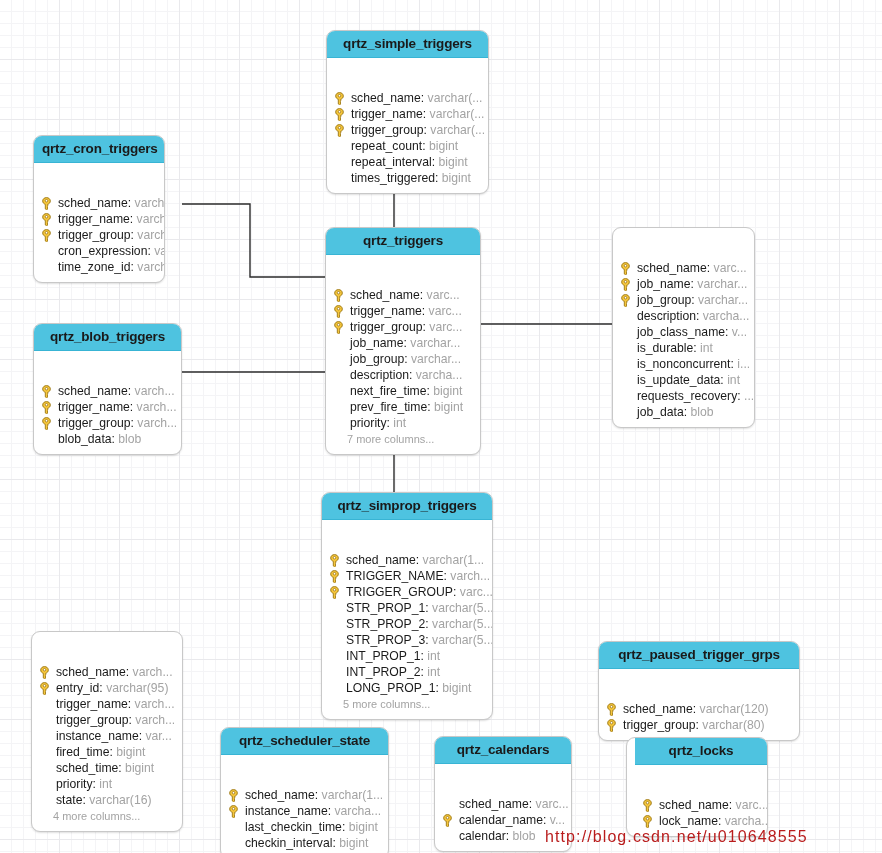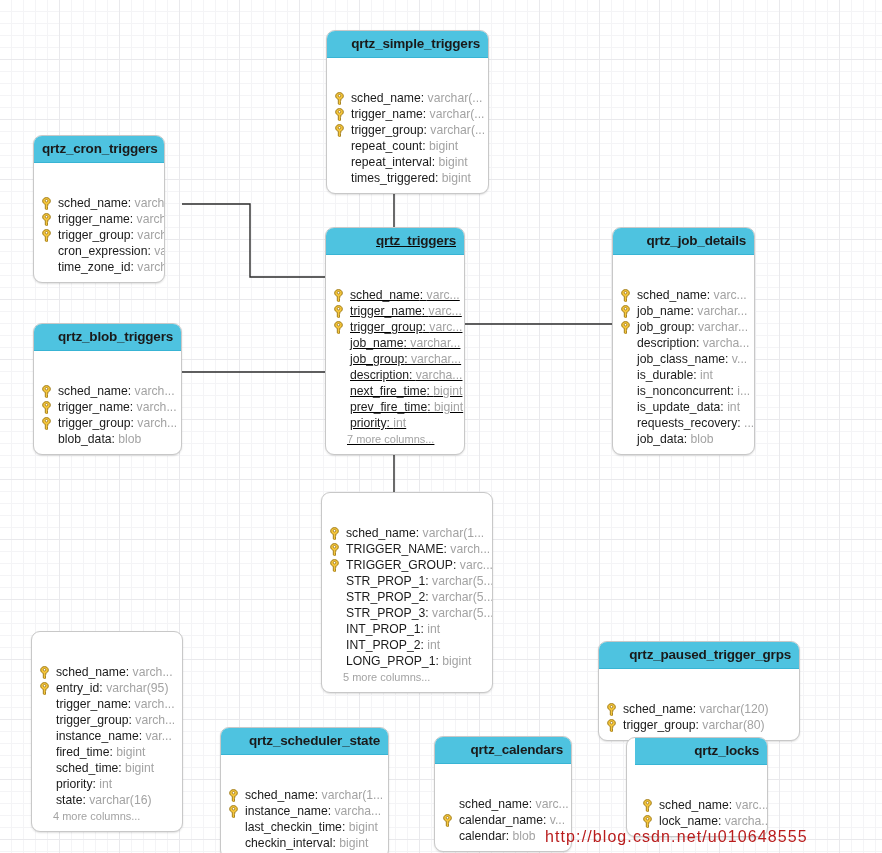--- a/index.html
+++ b/index.html
@@ -45,21 +45,21 @@
     border: 1px solid #c8c8c8;
     border-radius: 9px;
     box-shadow: 0 1px 2px rgba(0,0,0,.13);
     overflow: hidden;
   }
   .entity-header {
     background: #4ec3e0;
     color: #1a1a1a;
     font-weight: bold;
     font-size: 13.5px;
-    text-align: right;
+    text-align: center;
     padding: 5px 8px 6px;
     letter-spacing: -0.2px;
     border-bottom: 1px solid #38b4d4;
     white-space: nowrap;
   }
   .entity-body {
     padding: 4px 8px 7px 7px;
     margin-top: 28px;
   }
   .col {
@@ -211,21 +211,21 @@
           <span class="ctype">va...</span>
         </div>
         <div class="col">
           <span class="keyslot"></span>
           <span class="cname">time_zone_id</span>
           <span class="colon">:&nbsp;</span>
           <span class="ctype">varch...</span>
         </div>
       </div>
     </div>
-    <div class="entity" style="left: 325px; top: 227px; width: 140px; text-decoration: underline;">
+    <div class="entity" style="left: 325px; top: 227px; width: 156px;">
       <div class="entity-header">qrtz_triggers</div>
       <div class="entity-body">
         <div class="col">
           <span class="keyslot">
             <svg width="11" height="13" viewBox="0 0 11 13">
               <path d="M5.5 0.6 C3.3 0.6 1.7 2.1 1.7 4.0 C1.7 5.6 2.8 6.9 4.3 7.3 L4.3 11.9 L5.6 12.9 L6.9 11.8 L6.0 11.0 L6.9 10.2 L6.0 9.4 L6.9 8.6 L6.7 7.3 C8.2 6.9 9.3 5.6 9.3 4.0 C9.3 2.1 7.7 0.6 5.5 0.6 Z" fill="#f5c63c" stroke="#9a7410" stroke-width="0.9" stroke-linejoin="round"></path>
               <circle cx="5.5" cy="3.7" r="1.25" fill="#ffffff" stroke="#9a7410" stroke-width="0.8"></circle>
             </svg>
           </span>
           <span class="cname">sched_name</span>
@@ -287,21 +287,20 @@
         <div class="col">
           <span class="keyslot"></span>
           <span class="cname">priority</span>
           <span class="colon">:&nbsp;</span>
           <span class="ctype">int</span>
         </div>
         <div class="more">7 more columns...</div>
       </div>
     </div>
     <div class="entity" style="left: 612px; top: 227px; width: 143px;">
-      <div class="entity-header">qrtz_job_details</div>
       <div class="entity-body">
         <div class="col">
           <span class="keyslot">
             <svg width="11" height="13" viewBox="0 0 11 13">
               <path d="M5.5 0.6 C3.3 0.6 1.7 2.1 1.7 4.0 C1.7 5.6 2.8 6.9 4.3 7.3 L4.3 11.9 L5.6 12.9 L6.9 11.8 L6.0 11.0 L6.9 10.2 L6.0 9.4 L6.9 8.6 L6.7 7.3 C8.2 6.9 9.3 5.6 9.3 4.0 C9.3 2.1 7.7 0.6 5.5 0.6 Z" fill="#f5c63c" stroke="#9a7410" stroke-width="0.9" stroke-linejoin="round"></path>
               <circle cx="5.5" cy="3.7" r="1.25" fill="#ffffff" stroke="#9a7410" stroke-width="0.8"></circle>
             </svg>
           </span>
           <span class="cname">sched_name</span>
           <span class="colon">:&nbsp;</span>
@@ -411,20 +410,21 @@
         </div>
         <div class="col">
           <span class="keyslot"></span>
           <span class="cname">blob_data</span>
           <span class="colon">:&nbsp;</span>
           <span class="ctype">blob</span>
         </div>
       </div>
     </div>
     <div class="entity" style="left: 321px; top: 492px; width: 172px;">
+      <div class="entity-header">qrtz_simprop_triggers</div>
       <div class="entity-body">
         <div class="col">
           <span class="keyslot">
             <svg width="11" height="13" viewBox="0 0 11 13">
               <path d="M5.5 0.6 C3.3 0.6 1.7 2.1 1.7 4.0 C1.7 5.6 2.8 6.9 4.3 7.3 L4.3 11.9 L5.6 12.9 L6.9 11.8 L6.0 11.0 L6.9 10.2 L6.0 9.4 L6.9 8.6 L6.7 7.3 C8.2 6.9 9.3 5.6 9.3 4.0 C9.3 2.1 7.7 0.6 5.5 0.6 Z" fill="#f5c63c" stroke="#9a7410" stroke-width="0.9" stroke-linejoin="round"></path>
               <circle cx="5.5" cy="3.7" r="1.25" fill="#ffffff" stroke="#9a7410" stroke-width="0.8"></circle>
             </svg>
           </span>
           <span class="cname">sched_name</span>
           <span class="colon">:&nbsp;</span>

